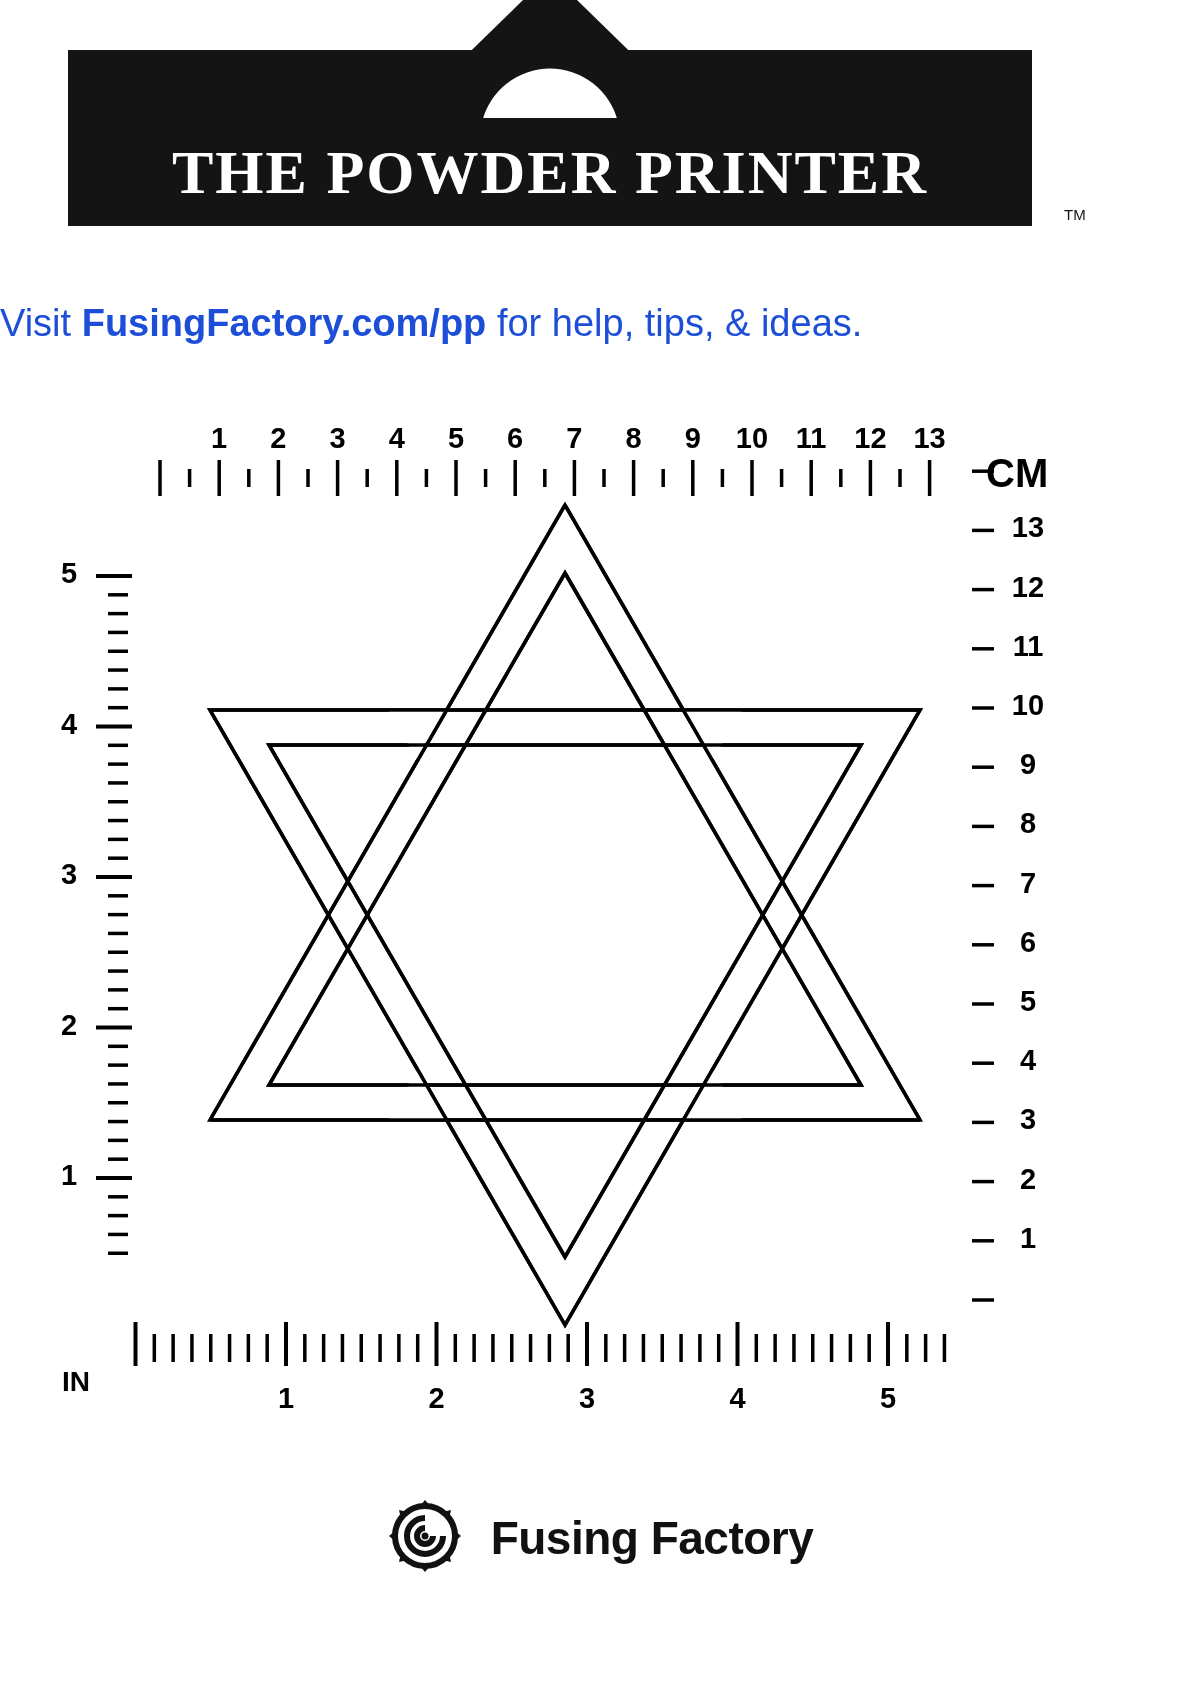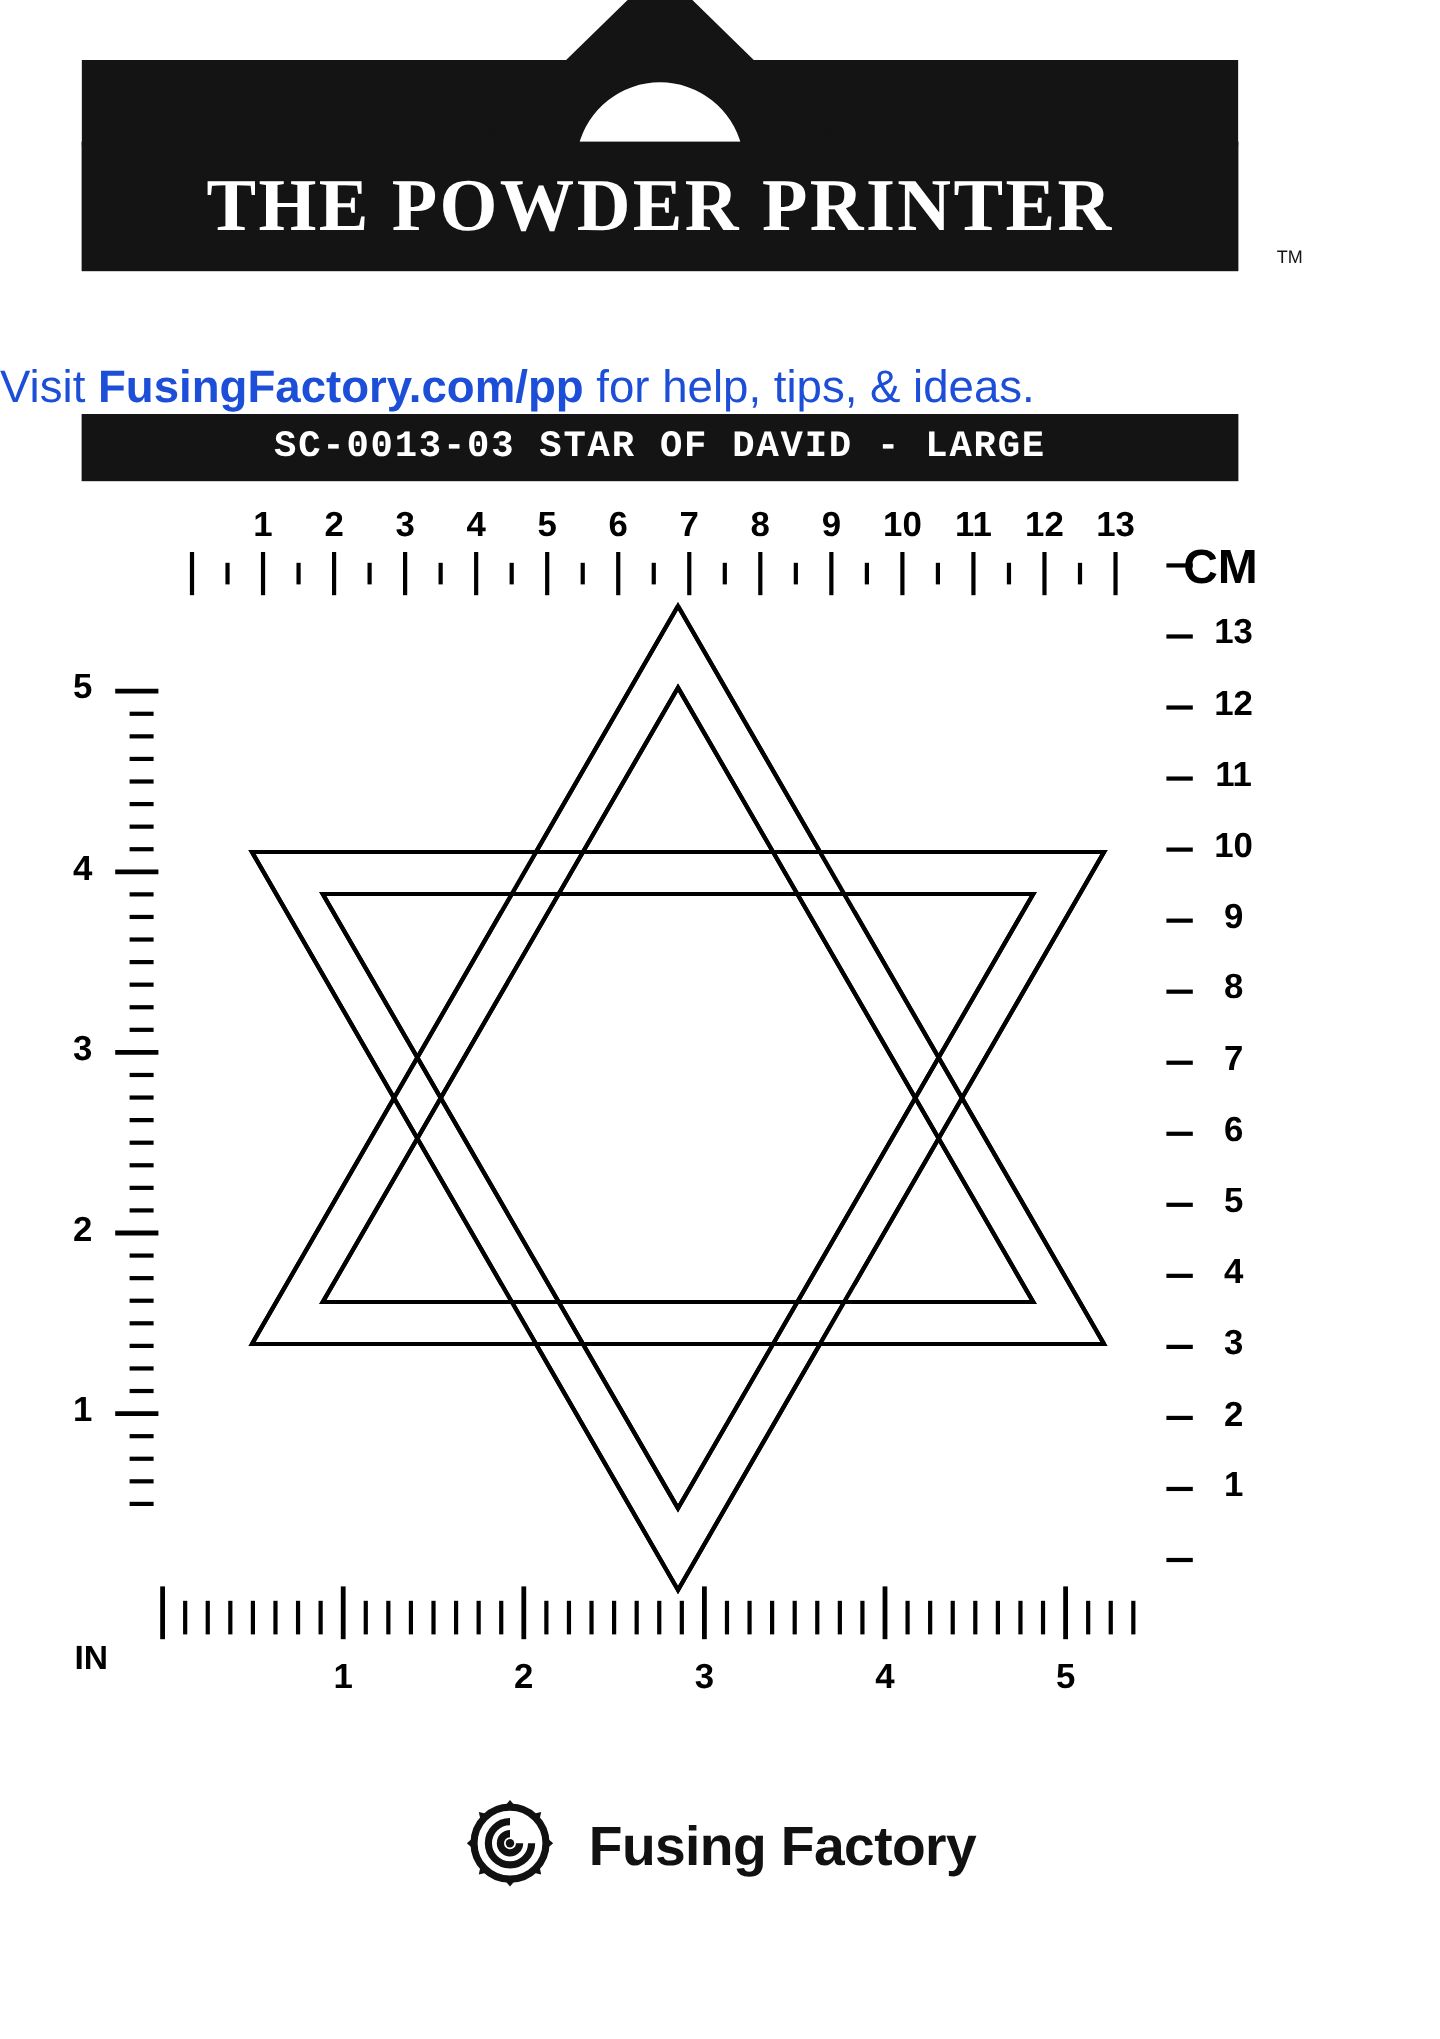--- a/index.html
+++ b/index.html
@@ -167,23 +167,20 @@
 
   <div class="title-band">
     <div class="title-text">THE POWDER PRINTER</div>
   </div>
   <div class="tm">TM</div>
 
   <div class="visit">
     <span>Visit </span><b>FusingFactory.com/pp</b><span> for help, tips, &amp; ideas.</span>
   </div>
 
-  <div class="sku-band">
-    <div class="sku-text">SC-0013-03   STAR OF DAVID - LARGE</div>
-  </div>
 
   <div class="cm-label">CM</div>
 
   <div class="in-label">IN</div>
 
   <svg id="rulers" width="1200" height="1699" style="position:absolute;left:0;top:0;">
       <line x1="160" y1="460" x2="160" y2="496" stroke="#000" stroke-width="3.5" stroke-linecap="butt"></line>
       <line x1="189.6" y1="469" x2="189.6" y2="487" stroke="#000" stroke-width="3.5" stroke-linecap="butt"></line>
       <line x1="219.2" y1="460" x2="219.2" y2="496" stroke="#000" stroke-width="3.5" stroke-linecap="butt"></line>
       <line x1="248.79999999999998" y1="469" x2="248.79999999999998" y2="487" stroke="#000" stroke-width="3.5" stroke-linecap="butt"></line>

